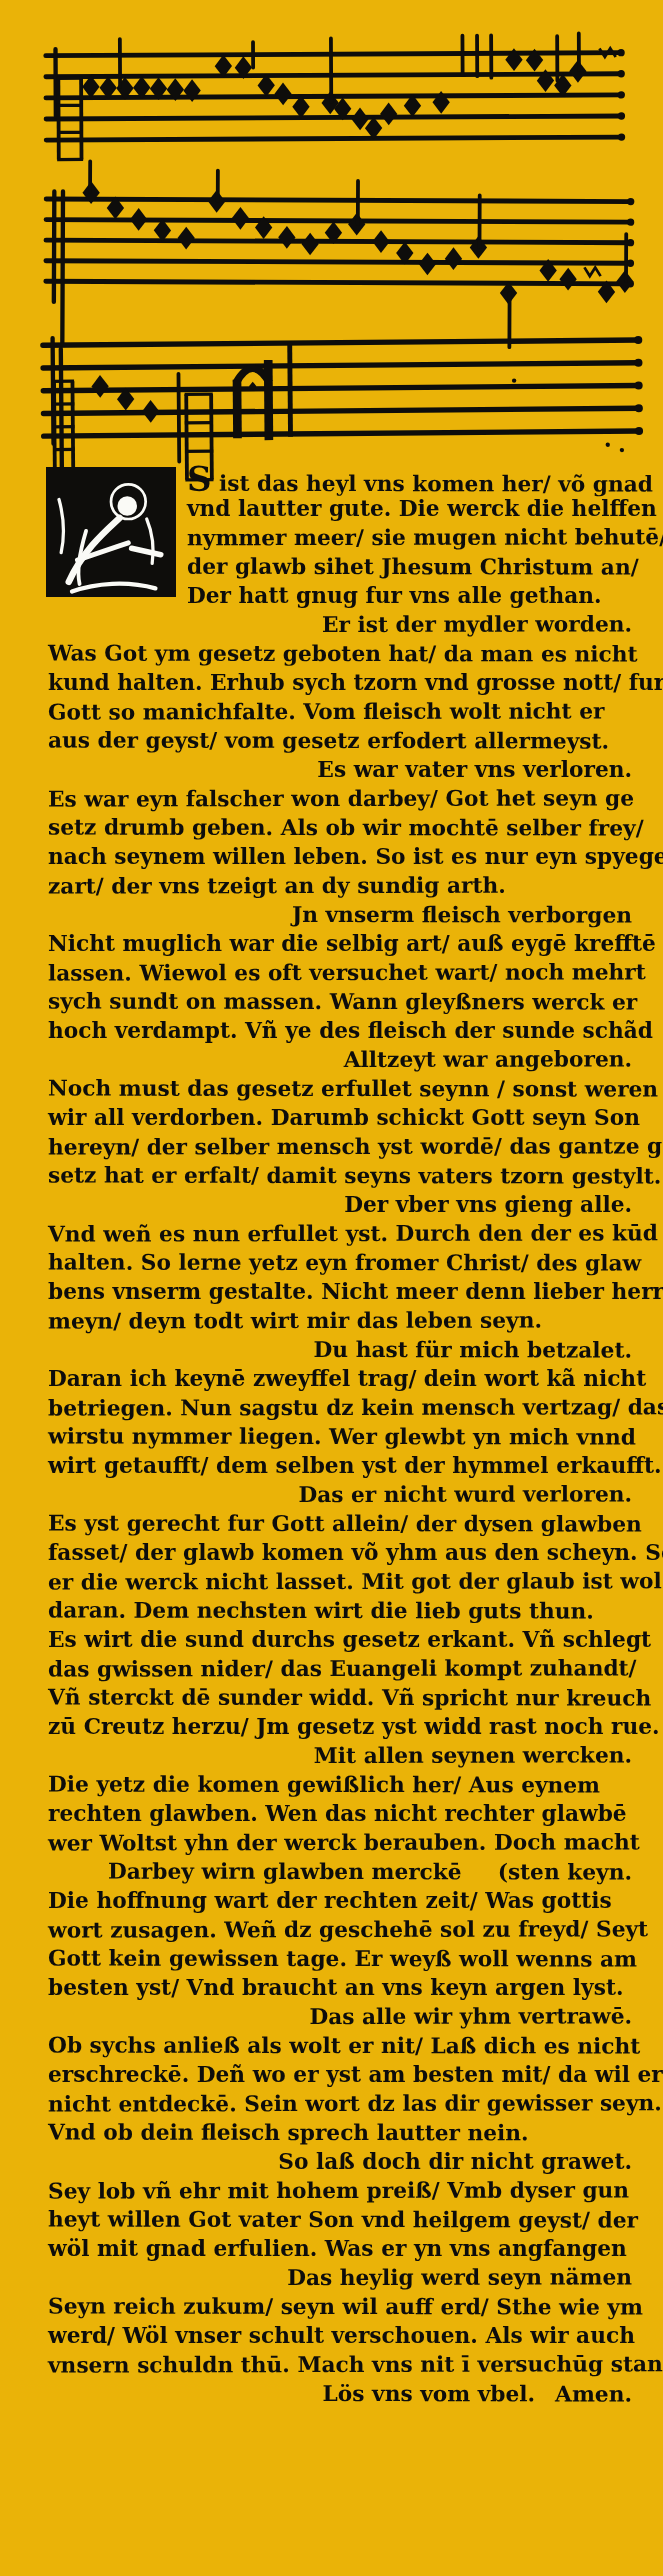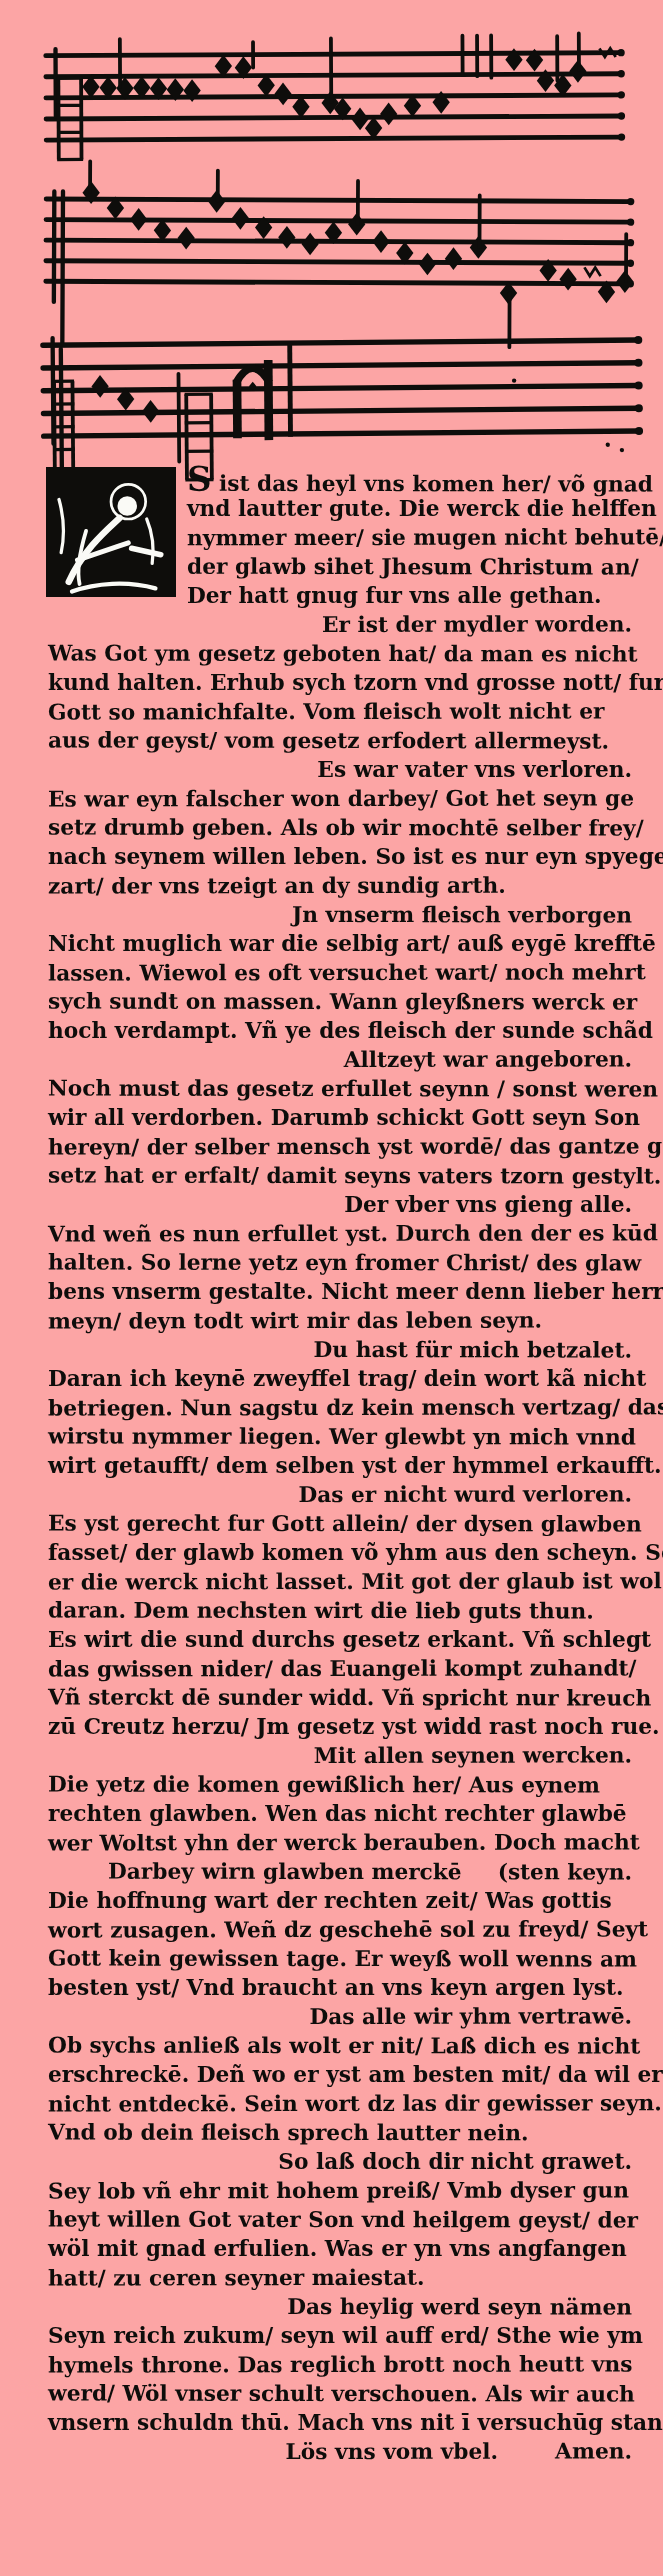--- a/index.html
+++ b/index.html
@@ -1,29 +1,29 @@
 <!DOCTYPE html>
 <html style="font-size:8.7px"><head>
 <meta charset="utf-8">
 <style>
   html,body{margin:0;padding:0;background:#fafaf6;}
-  .page{position:relative;width:663px;height:2576px;background:#fca5a5;overflow:hidden;
+  .page{position:relative;width:663px;height:2576px;background:#eab308;overflow:hidden;
         font-family:"DejaVu Serif", serif;color:#0e0d0b;}
   #music{position:absolute;top:0;left:0;}
   #woodcut{position:absolute;left:46px;top:467px;width:130px;height:130px;}
   #text-block{position:absolute;top:465px;left:0;right:0;}
   .ln{height:29px;line-height:29px;font-size:21.7px;font-weight:700;white-space:nowrap;
       letter-spacing:0px;}
   .ln:nth-child(3n){transform:rotate(-0.12deg);}
   .ln:nth-child(3n+1){transform:rotate(0.1deg);}
   .a-left{padding-left:48px;}
   .a-initial{padding-left:187px;}
   .a-right{text-align:right;padding-right:31px;}
   .a-split-indent{display:flex;justify-content:space-between;padding-left:108px;padding-right:31px;}
-  .a-split-right{display:flex;justify-content:flex-end;gap:57px;padding-right:31px;}
+  .a-split-right{display:flex;justify-content:flex-end;gap:20px;padding-right:31px;}
   .incipit::first-letter{font-size:34px;}
 </style>
 </head>
 <body>
 
 <div class="page">
 
   <div id="music"><svg width="663" height="498" viewBox="0 0 1225 920">
         <g transform="rotate(-0.3 616.5 178)">
           <line x1="85" y1="100" x2="1148" y2="100" stroke="#0e0d0b" stroke-width="9" stroke-linecap="round"></line>
@@ -235,24 +235,22 @@
       <div class="ln a-left">besten yst/ Vnd braucht an vns keyn argen lyst.</div>
       <div class="ln a-right">Das alle wir yhm vertrawē.</div>
       <div class="ln a-left">Ob sychs anließ als wolt er nit/ Laß dich es nicht</div>
       <div class="ln a-left">erschreckē. Deñ wo er yst am besten mit/ da wil ers</div>
       <div class="ln a-left">nicht entdeckē. Sein wort dz las dir gewisser seyn.</div>
       <div class="ln a-left">Vnd ob dein fleisch sprech lautter nein.</div>
       <div class="ln a-right">So laß doch dir nicht grawet.</div>
       <div class="ln a-left">Sey lob vñ ehr mit hohem preiß/ Vmb dyser gun</div>
       <div class="ln a-left">heyt willen Got vater Son vnd heilgem geyst/ der</div>
       <div class="ln a-left">wöl mit gnad erfulien. Was er yn vns angfangen</div>
-      <div class="ln a-left">hatt/ zu ceren seyner maiestat.</div>
       <div class="ln a-right">Das heylig werd seyn nämen</div>
       <div class="ln a-left">Seyn reich zukum/ seyn wil auff erd/ Sthe wie ym</div>
-      <div class="ln a-left">hymels throne. Das reglich brott noch heutt vns</div>
       <div class="ln a-left">werd/ Wöl vnser schult verschouen. Als wir auch</div>
       <div class="ln a-left">vnsern schuldn thū. Mach vns nit ī versuchūg stan</div>
       <div class="ln a-split-right">
         <span>Lös vns vom vbel.</span>
         <span>Amen.</span>
       </div>
     </div>
 
 </div>
 

